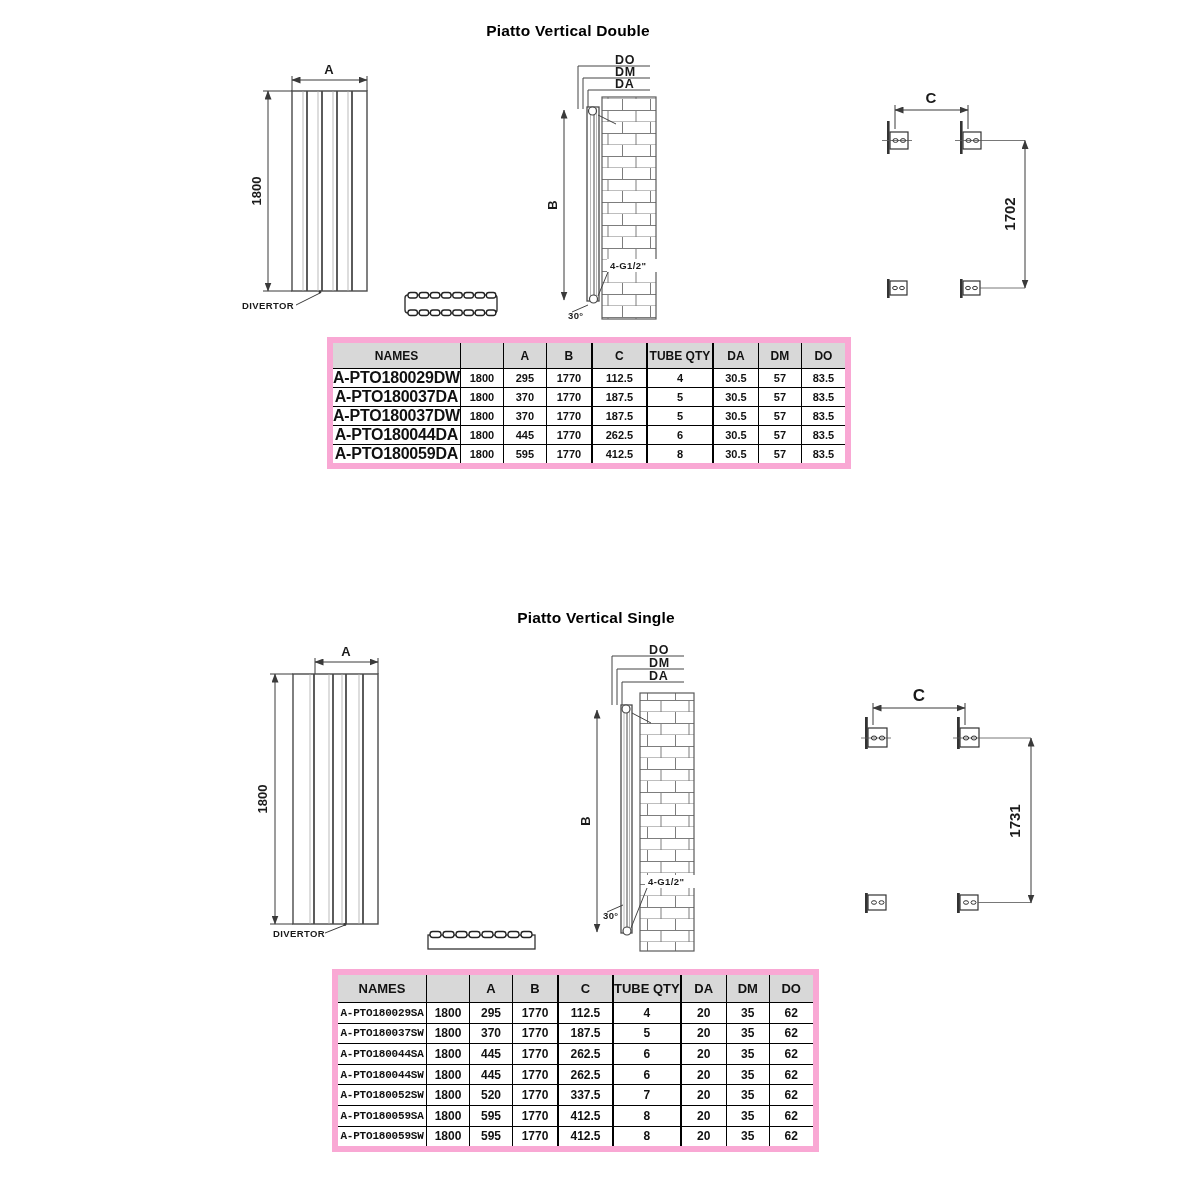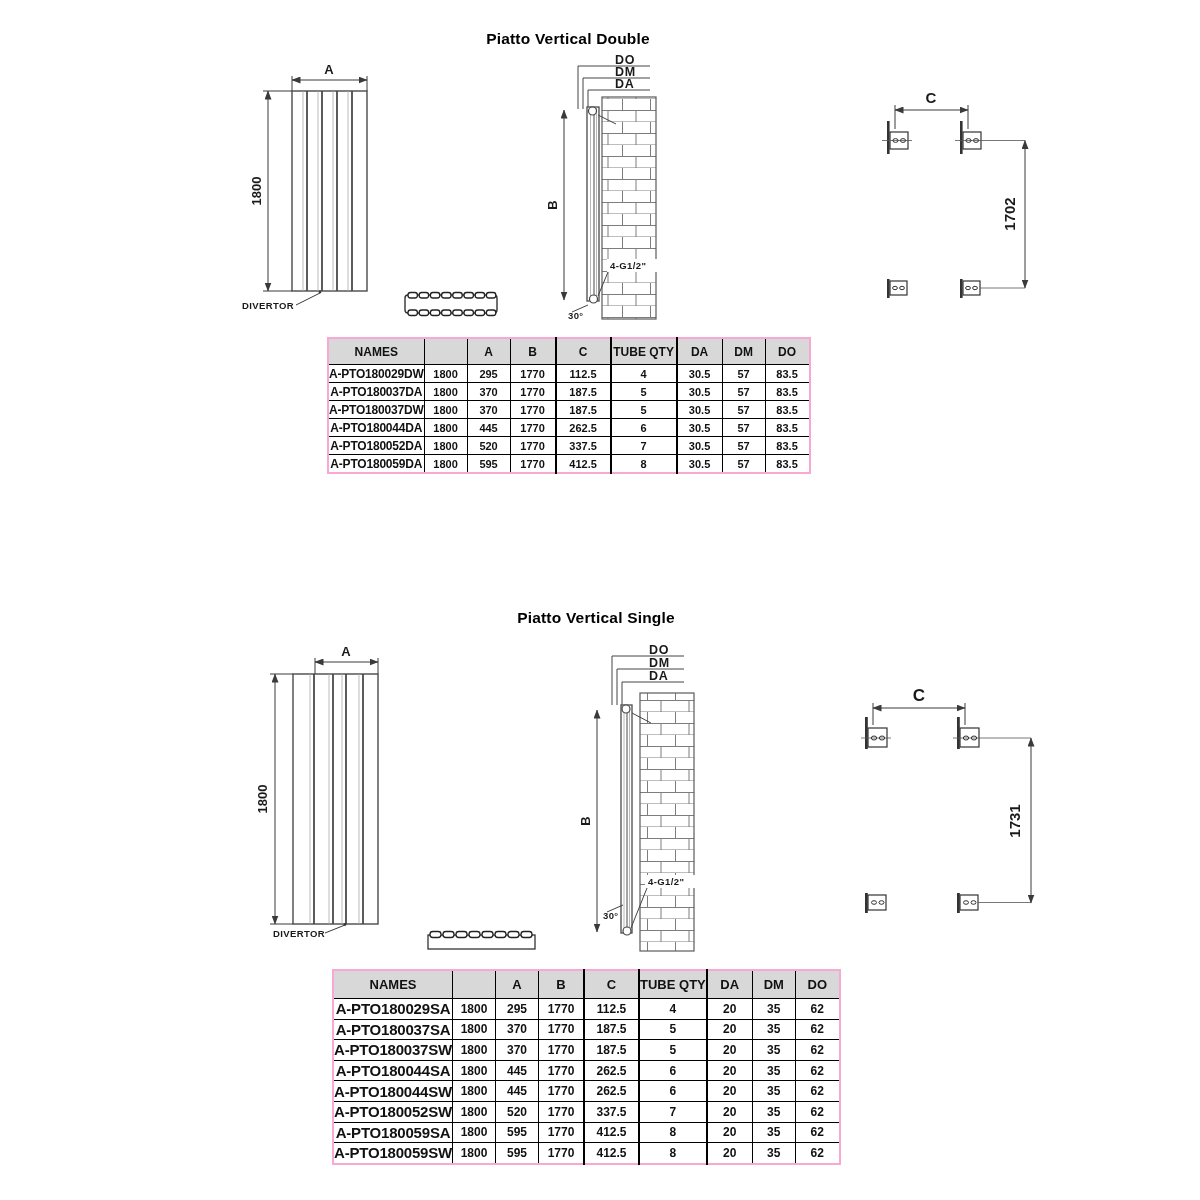--- a/index.html
+++ b/index.html
@@ -8,53 +8,53 @@
   .abs{position:absolute;}
   .sec-title{position:absolute;width:400px;text-align:center;font-weight:bold;
              font-size:15.5px;color:#000;letter-spacing:.2px;}
   svg text{font-family:"Liberation Sans",sans-serif;fill:#1a1a1a;}
   .dimtext{font-size:13px;font-weight:600;}
   .bigdim{font-size:15px;font-weight:600;}
   .small-label{font-size:9.5px;font-weight:600;letter-spacing:.4px;}
   .depth-label{font-size:12.5px;font-weight:600;letter-spacing:.6px;}
 
   table.spec-table{border-collapse:collapse;table-layout:fixed;background:#fff;
-                   border:2px solid #f9a8d4;}
+                   border:6px solid #f9a8d4;}
   .spec-table th,.spec-table td{border:1px solid #000;text-align:center;
       font-weight:bold;padding:0;overflow:hidden;white-space:nowrap;vertical-align:middle;}
   .spec-table th{background:#d8d8d8;}
   .spec-table tr > *:nth-child(5){border-left:2px solid #000;}
   .spec-table tr > *:nth-child(6){border-left:2px solid #000;border-right:2px solid #000;}
   .c0{width:88px;} .c1{width:42px;} .c2{width:42px;} .c3{width:44px;}
   .c4{width:53px;} .c5{width:64px;} .c6{width:44px;} .c7{width:42px;} .c8{width:43px;}
   .t1 th{height:25px;font-size:12px;}
   .t1 td{height:17px;font-size:11px;}
-  .t1 td.c0{font-size:12px;letter-spacing:-.2px;}
+  .t1 td.c0{font-size:16px;letter-spacing:-.2px;}
   .t2 th{height:27px;font-size:13px;}
   .t2 td{height:19.6px;font-size:12px;}
-  .t2 td.c0{font-size:15px;letter-spacing:-.2px;}
+  .t2 td.c0{font-size:11px;letter-spacing:-.2px;font-family:Liberation Mono, monospace;}
 </style>
 </head>
 <body>
 
 <div class="page">
 
   <svg width="0" height="0" style="position:absolute" aria-hidden="true">
     <defs>
       <marker id="arr" markerWidth="9" markerHeight="7" refX="8.5" refY="3.5" orient="auto-start-reverse">
         <path d="M0,0 L9,3.5 L0,7 Z" fill="#3a3a3a"></path>
       </marker>
       <pattern id="bricks" patternUnits="userSpaceOnUse" width="28" height="23">
         <rect width="28" height="23" fill="#ffffff"></rect>
         <path d="M0 11.5 H28 M0 23 H28 M0.5 0 V11.5 M14 11.5 V23" stroke="#7d7d7d" stroke-width="1" fill="none"></path>
       </pattern>
     </defs>
   </svg>
 
-  <div class="sec-title abs" style="left:368px;top:30px;">Piatto Vertical Double</div>
+  <div class="sec-title abs" style="left:368px;top:22px;">Piatto Vertical Double</div>
 
   <svg class="abs" style="left:230px;top:56px;" width="180" height="262" viewBox="0 0 180 262">
     <line x1="62" y1="24" x2="137" y2="24" stroke="#3a3a3a" stroke-width="1" marker-start="url(#arr)" marker-end="url(#arr)"></line>
     <line x1="62" y1="20" x2="62" y2="35" stroke="#3a3a3a" stroke-width="1"></line>
     <line x1="137" y1="20" x2="137" y2="35" stroke="#3a3a3a" stroke-width="1"></line>
     <text x="99" y="18" text-anchor="middle" class="dimtext">A</text>
     <rect x="62" y="35" width="75" height="200" fill="#fff" stroke="#4a4a4a" stroke-width="1.4"></rect>
     <g stroke="#a9a9a9" stroke-width="0.8">
       <line x1="73" y1="35" x2="73" y2="235"></line>
         <line x1="88" y1="35" x2="88" y2="235"></line>
@@ -218,31 +218,20 @@
           <td class="c1">1800</td>
           <td class="c2">445</td>
           <td class="c3">1770</td>
           <td class="c4">262.5</td>
           <td class="c5">6</td>
           <td class="c6">30.5</td>
           <td class="c7">57</td>
           <td class="c8">83.5</td>
         </tr>
         <tr>
-          <td class="c0">A-PTO180052DA</td>
-          <td class="c1">1800</td>
-          <td class="c2">520</td>
-          <td class="c3">1770</td>
-          <td class="c4">337.5</td>
-          <td class="c5">7</td>
-          <td class="c6">30.5</td>
-          <td class="c7">57</td>
-          <td class="c8">83.5</td>
-        </tr>
-        <tr>
           <td class="c0">A-PTO180059DA</td>
           <td class="c1">1800</td>
           <td class="c2">595</td>
           <td class="c3">1770</td>
           <td class="c4">412.5</td>
           <td class="c5">8</td>
           <td class="c6">30.5</td>
           <td class="c7">57</td>
           <td class="c8">83.5</td>
         </tr>
@@ -377,42 +366,31 @@
           <td class="c1">1800</td>
           <td class="c2">295</td>
           <td class="c3">1770</td>
           <td class="c4">112.5</td>
           <td class="c5">4</td>
           <td class="c6">20</td>
           <td class="c7">35</td>
           <td class="c8">62</td>
         </tr>
         <tr>
-          <td class="c0">A-PTO180037SA</td>
+          <td class="c0">A-PTO180037SW</td>
           <td class="c1">1800</td>
           <td class="c2">370</td>
           <td class="c3">1770</td>
           <td class="c4">187.5</td>
           <td class="c5">5</td>
           <td class="c6">20</td>
           <td class="c7">35</td>
           <td class="c8">62</td>
         </tr>
         <tr>
-          <td class="c0">A-PTO180037SW</td>
-          <td class="c1">1800</td>
-          <td class="c2">370</td>
-          <td class="c3">1770</td>
-          <td class="c4">187.5</td>
-          <td class="c5">5</td>
-          <td class="c6">20</td>
-          <td class="c7">35</td>
-          <td class="c8">62</td>
-        </tr>
-        <tr>
           <td class="c0">A-PTO180044SA</td>
           <td class="c1">1800</td>
           <td class="c2">445</td>
           <td class="c3">1770</td>
           <td class="c4">262.5</td>
           <td class="c5">6</td>
           <td class="c6">20</td>
           <td class="c7">35</td>
           <td class="c8">62</td>
         </tr>

